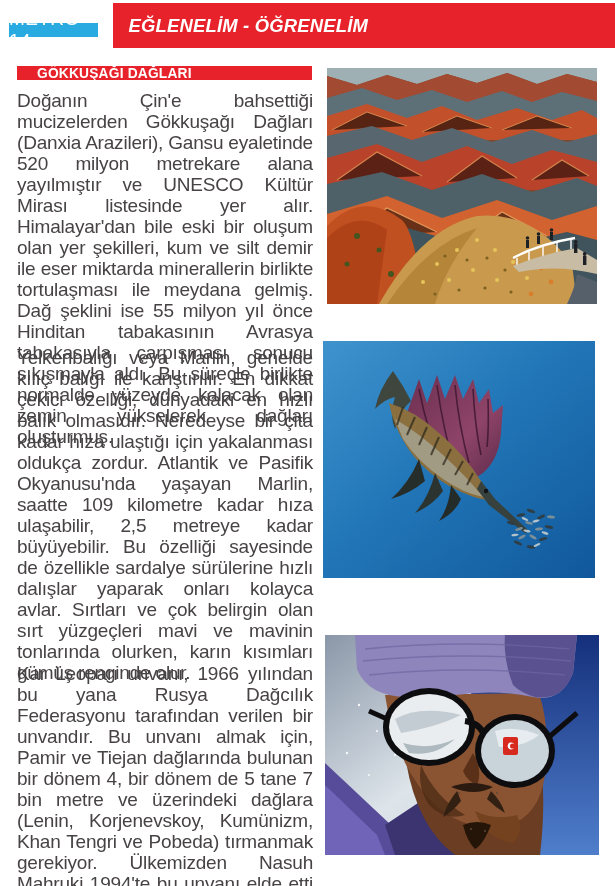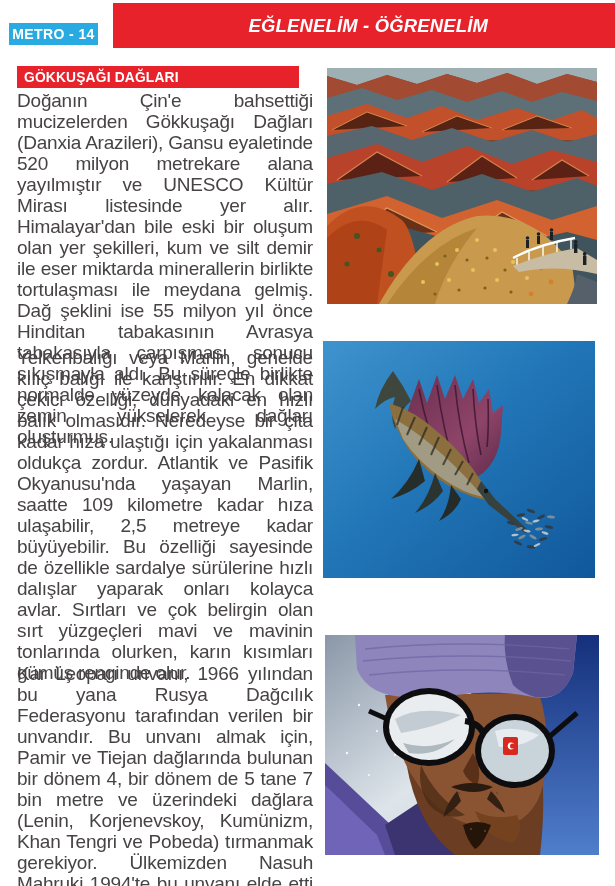--- a/index.html
+++ b/index.html
@@ -3,35 +3,35 @@
 <meta charset="utf-8">
 <style>
   html,body{margin:0;padding:0;background:#ffffff;}
   .page{
     position:relative;width:615px;height:886px;background:#ffffff;
     font-family:"Liberation Sans",sans-serif;overflow:hidden;
   }
   
   .top-banner{
     position:absolute;left:113px;top:3px;width:502px;height:45px;
-    background:#e7222a;color:#ffffff;display:flex;align-items:center;justify-content:center;
+    background:#e7222a;color:#ffffff;display:flex;align-items:center;
   }
   .top-banner .banner-text{
     font-style:italic;font-weight:bold;font-size:19px;letter-spacing:.2px;
     padding-left:16px;transform:scaleX(.97);transform-origin:left center;white-space:nowrap;
   }
   .metro-badge{
-    position:absolute;left:9px;top:23px;width:89px;height:22px;
-    background:#29abe2;color:#ffffff;font-weight:bold;font-size:14px;
+    position:absolute;left:9px;top:23px;width:89px;height:14px;
+    background:#29abe2;color:#ffffff;font-weight:normal;font-size:19px;
     display:flex;align-items:center;justify-content:center;letter-spacing:.4px;
   }
   
   .article-title{
-    position:absolute;left:17px;width:275px;height:22px;background:#e7222a;
-    color:#ffffff;display:flex;align-items:center;padding-left:7px;
+    position:absolute;left:17px;width:275px;height:14px;background:#e7222a;
+    color:#ffffff;display:flex;align-items:center;padding-left:20px;
   }
   .article-title span{
     font-weight:bold;font-size:14.5px;letter-spacing:.2px;
     transform:scaleX(.95);transform-origin:left center;white-space:nowrap;
   }
   .article-body{
     position:absolute;left:17px;width:296px;color:#474344;
     font-size:19px;line-height:21px;text-align:justify;letter-spacing:-.2px;
   }
   .t1{top:66px}.b1{top:90px}

